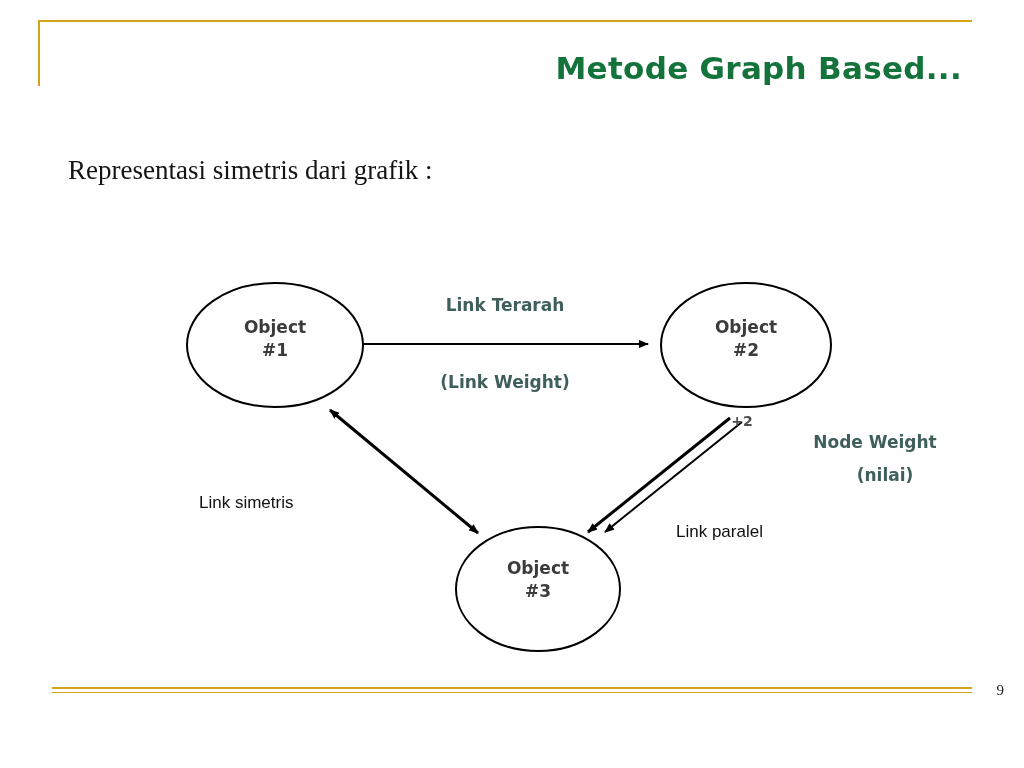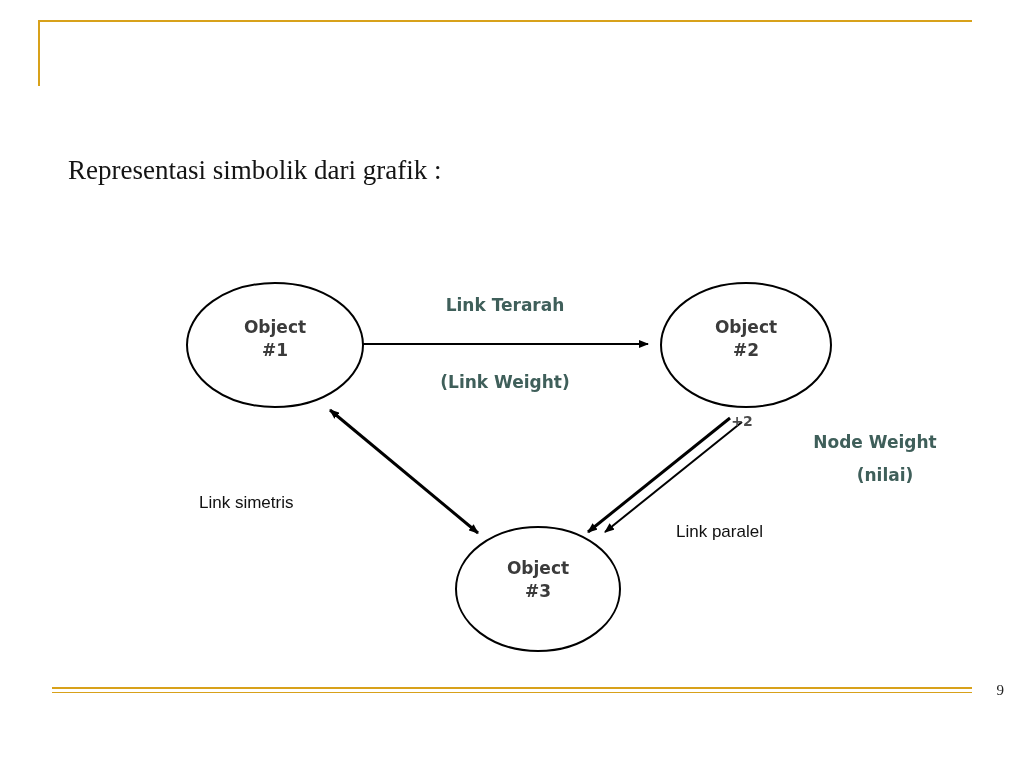--- a/index.html
+++ b/index.html
@@ -127,23 +127,24 @@
     font-size: 15px;
     color: #222222;
   }
 </style>
 </head>
 <body>
 
 <div class="slide-header">
   <div class="header-rule-top"></div>
   <div class="header-rule-left"></div>
+  <div class="header-title">Metode Graph Based...</div>
 </div>
 
-<div class="subtitle">Representasi simbolik dari grafik :</div>
+<div class="subtitle">Representasi simetris dari grafik :</div>
 
 <div class="diagram">
   <svg width="1024" height="430" viewBox="0 0 1024 430" xmlns="http://www.w3.org/2000/svg">
     <defs>
       <marker id="arrow" markerWidth="10" markerHeight="8" refX="9" refY="4" orient="auto" markerUnits="userSpaceOnUse">
         <path d="M0,0 L10,4 L0,8 Z" fill="#000000"></path>
       </marker>
       <marker id="arrowStart" markerWidth="10" markerHeight="8" refX="1" refY="4" orient="auto" markerUnits="userSpaceOnUse">
         <path d="M10,0 L0,4 L10,8 Z" fill="#000000"></path>
       </marker>

